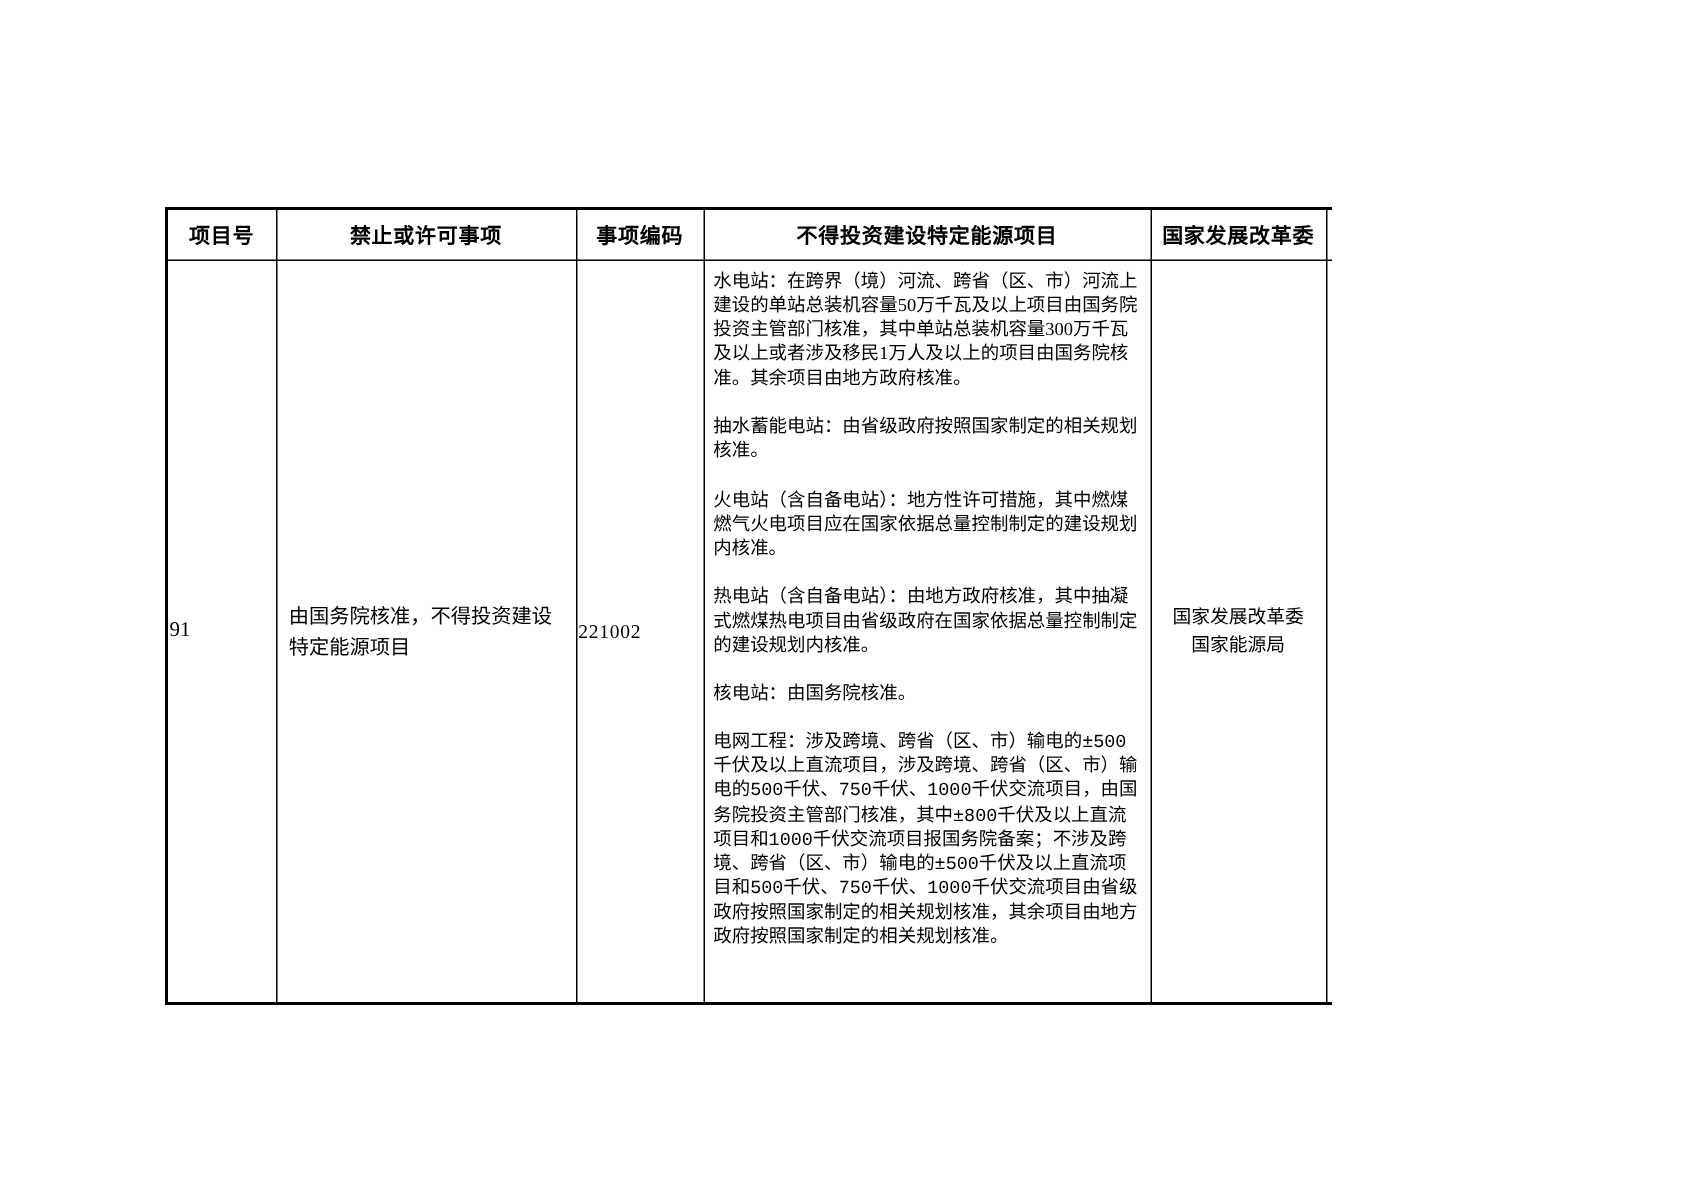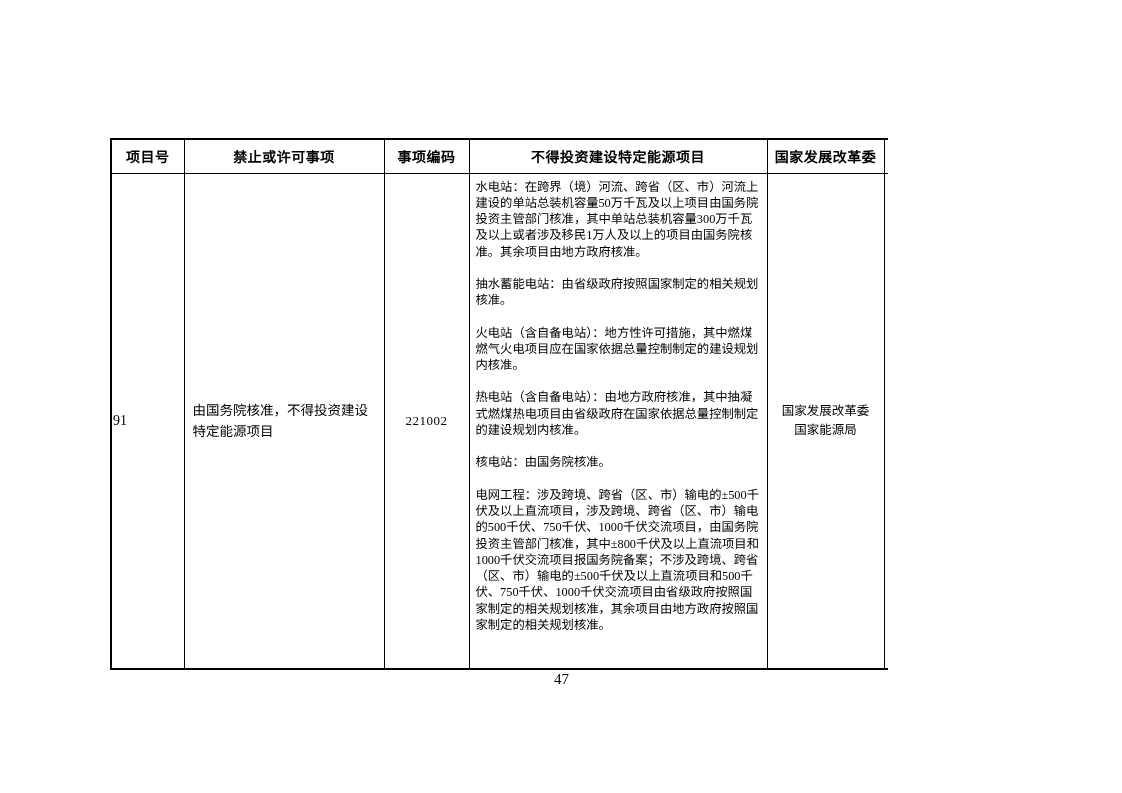--- a/index.html
+++ b/index.html
@@ -46,37 +46,37 @@
     font-size: 14px;
   }
   td.c-matter {
     text-align: left;
     vertical-align: middle;
     font-size: 13.5px;
     line-height: 21px;
     padding: 0 8px;
   }
   td.c-code {
-    text-align: center;
     vertical-align: middle;
     font-size: 13px;
     letter-spacing: 0.5px;
   }
   td.c-measures {
     text-align: left;
     vertical-align: top;
     font-size: 12.3px;
     line-height: 16.3px;
     padding: 5px 6px 6px 6px;
   }
   td.c-measures p {
     margin: 0 0 16px 0;
   }
   td.c-measures p:last-child {
     margin-bottom: 0;
+    font-family: Liberation Mono, monospace;
   }
   td.c-dept {
     text-align: center;
     vertical-align: middle;
     font-size: 12.5px;
     line-height: 19px;
     padding: 0 6px;
   }
   td.c-local {
     vertical-align: middle;
@@ -130,15 +130,14 @@
         </td>
         <td class="c-dept">
           <div>国家发展改革委</div>
           <div>国家能源局</div>
         </td>
         <td class="c-local"></td>
       </tr>
     </tbody>
   </table>
 
-  <div class="page-number">47</div>
 
 </div>
 
 </body></html>

